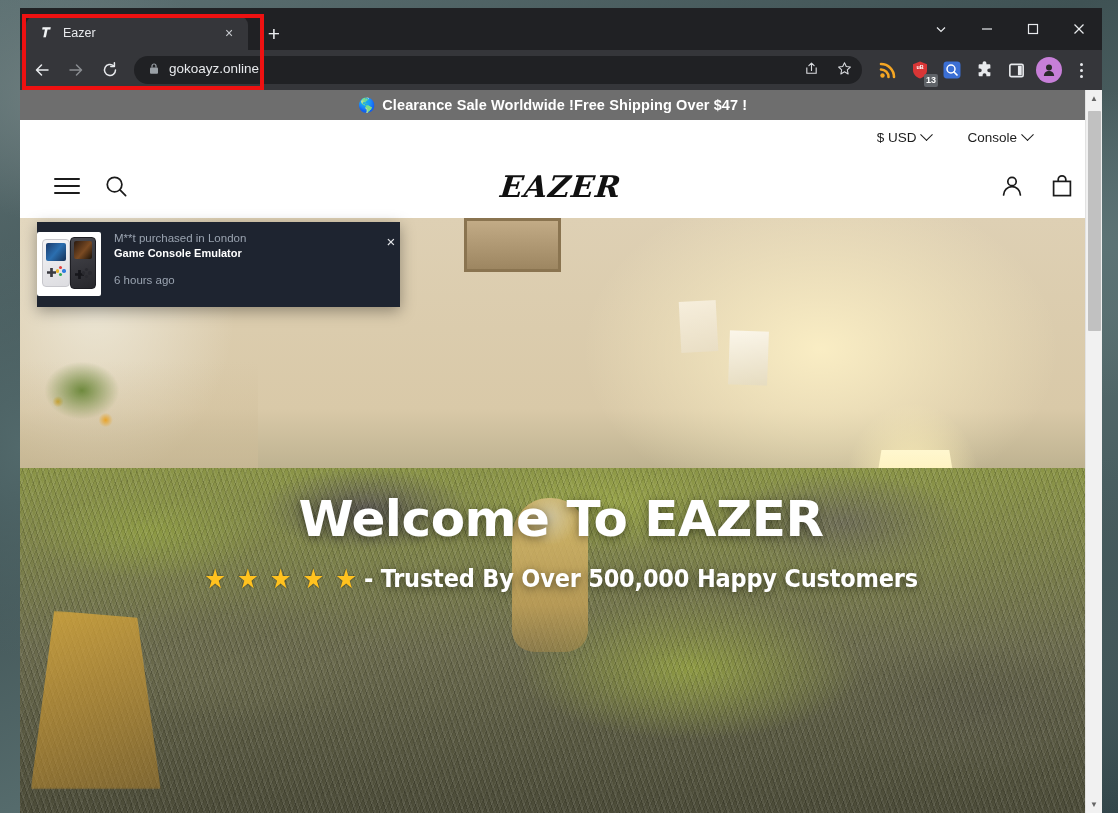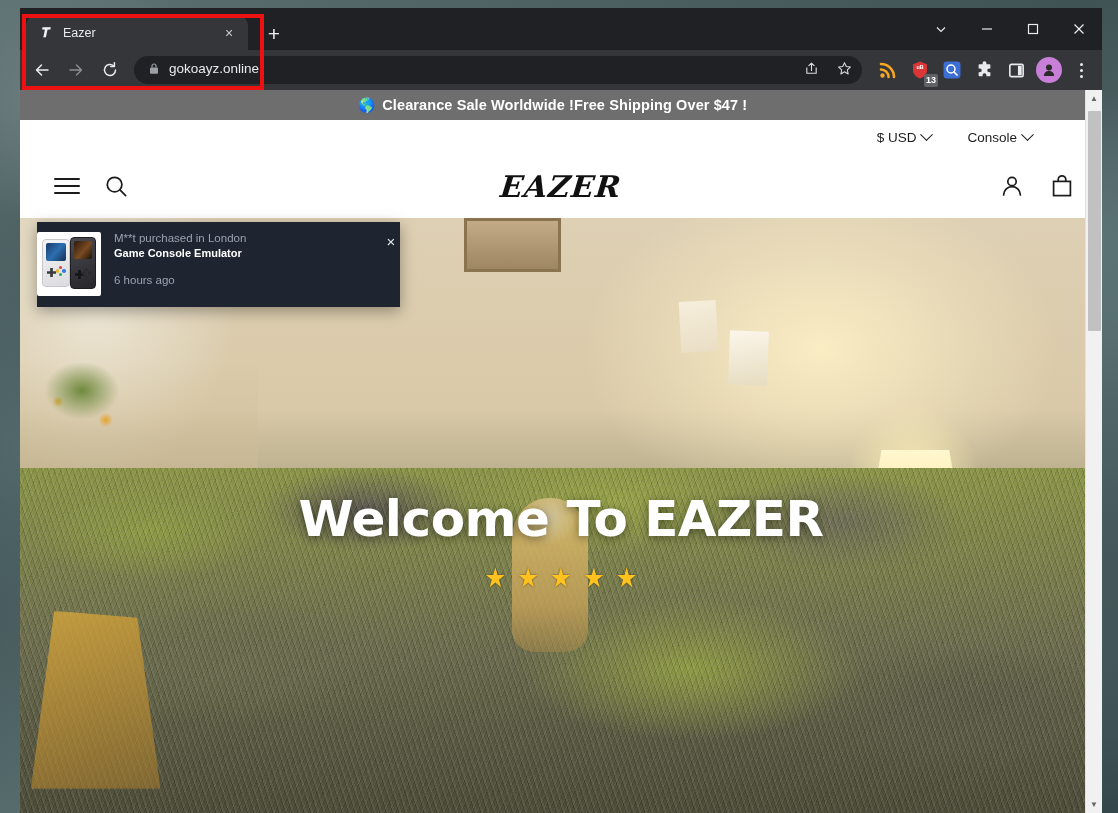--- a/index.html
+++ b/index.html
@@ -660,20 +660,21 @@
       <div id="hero-copy">
         <div id="hero-title">Welcome To EAZER</div>
         <div id="hero-sub">
           <span id="hero-stars">
             <span class="star">★</span>
             <span class="star">★</span>
             <span class="star">★</span>
             <span class="star">★</span>
             <span class="star">★</span>
           </span>
+          <span id="hero-sub-text">- Trusted By Over 500,000 Happy Customers</span>
         </div>
       </div>
     </div>
 
     <div id="sales-popup">
       <div id="sales-popup-thumb">
         <div class="console left">
           <div class="console-screen"></div>
           <div class="dpad"></div>
           <div class="btn-cluster">

